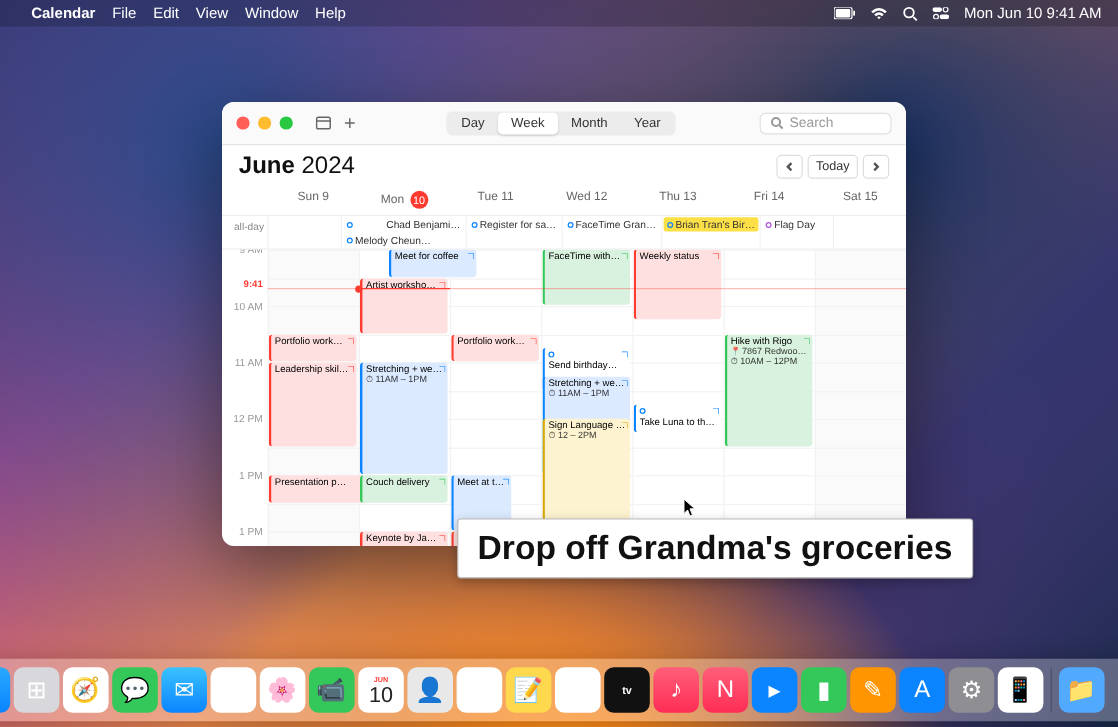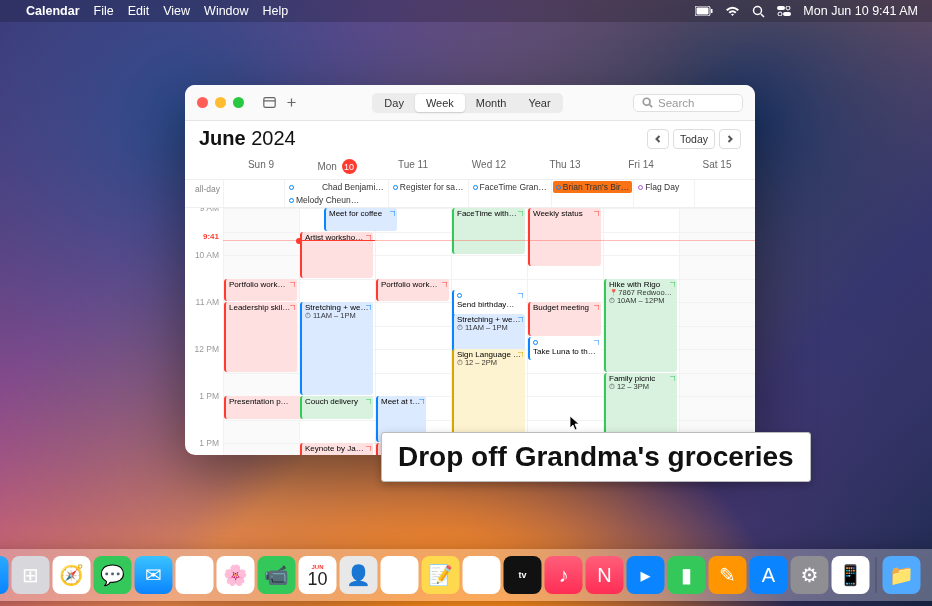--- a/index.html
+++ b/index.html
@@ -256,21 +256,21 @@
           <span>Register for sa…</span>
         </div>
       </div>
       <div class="allday-cell">
         <div class="chip" style="background: rgb(255, 255, 255); color: rgb(51, 51, 51);">
           <span class="dot2" style="border-color:#0a84ff"></span>
           <span>FaceTime Gran…</span>
         </div>
       </div>
       <div class="allday-cell">
-        <div class="chip" style="background: #f97316; color: rgb(51, 51, 51);">
+        <div class="chip" style="background: #fde047; color: rgb(51, 51, 51);">
           <span class="dot2" style="border-color:#0a84ff"></span>
           <span>Brian Tran's Bir…</span>
         </div>
       </div>
       <div class="allday-cell">
         <div class="chip" style="background: rgb(255, 255, 255); color: rgb(51, 51, 51);">
           <span class="dot2" style="border-color:#af52de"></span>
           <span>Flag Day</span>
         </div>
       </div>
@@ -418,53 +418,40 @@
           </svg></span>
       </div>
       <div class="event invite" style="top: 82.25px; height: 34.25px; left: 267px; width: 73px; background: rgb(255, 255, 255); border-left-color: rgb(10, 132, 255);"><span class="dot2" style="display:inline-block;width:5px;height:5px;border-radius:50%;border:1px solid #0a84ff;margin-right:2px;"></span><div class="title">Send birthday…</div><span class="corner"><svg viewBox="0 0 5 5">
             <path d="M0 0 L5 0 L5 5" fill="none" stroke="#0a84ff" stroke-width="1"></path>
           </svg></span></div>
       <div class="event" style="top: 105.75px; height: 81.25px; left: 267px; width: 73px; background: rgb(220, 234, 255); border-left-color: rgb(10, 132, 255);">
         <div class="title">Stretching + weights</div>
         <div class="sub">⏱ 11AM – 1PM</div>
         <span class="corner"><svg viewBox="0 0 5 5">
             <path d="M0 0 L5 0 L5 5" fill="none" stroke="#0a84ff" stroke-width="1"></path>
-          </svg></span>
-      </div>
-      <div class="event" style="top: 94px; height: 34.25px; left: 343px; width: 73px; background: rgb(255, 224, 224); border-left-color: rgb(255, 59, 48);">
-        <div class="title">Budget meeting</div>
-        <span class="corner"><svg viewBox="0 0 5 5">
-            <path d="M0 0 L5 0 L5 5" fill="none" stroke="#ff3b30" stroke-width="1"></path>
           </svg></span>
       </div>
       <div class="event invite" style="top: 129.25px; height: 22.5px; left: 343px; width: 73px; background: rgb(255, 255, 255); border-left-color: rgb(10, 132, 255);"><span class="dot2" style="display:inline-block;width:5px;height:5px;border-radius:50%;border:1px solid #0a84ff;margin-right:2px;"></span><div class="title">Take Luna to th…</div><span class="corner"><svg viewBox="0 0 5 5">
             <path d="M0 0 L5 0 L5 5" fill="none" stroke="#0a84ff" stroke-width="1"></path>
           </svg></span></div>
       <div class="event" style="top: 70.5px; height: 93px; left: 419px; width: 73px; background: rgb(217, 242, 223); border-left-color: rgb(52, 199, 89);">
         <div class="title">Hike with Rigo</div>
         <div class="sub">📍7867 Redwoo…</div>
         <div class="sub">⏱ 10AM – 12PM</div>
         <span class="corner"><svg viewBox="0 0 5 5">
             <path d="M0 0 L5 0 L5 5" fill="none" stroke="#34c759" stroke-width="1"></path>
           </svg></span>
       </div>
       <div class="event" style="top: 141px; height: 93px; left: 267px; width: 73px; background: rgb(253, 243, 208); border-left-color: rgb(216, 168, 0);">
         <div class="title">Sign Language Club</div>
         <div class="sub">⏱ 12 – 2PM</div>
         <span class="corner"><svg viewBox="0 0 5 5">
             <path d="M0 0 L5 0 L5 5" fill="none" stroke="#d8a800" stroke-width="1"></path>
           </svg></span>
       </div>
-      <div class="event" style="top: 164.5px; height: 116.5px; left: 419px; width: 73px; background: rgb(217, 242, 223); border-left-color: rgb(52, 199, 89);">
-        <div class="title">Family picnic</div>
-        <div class="sub">⏱ 12 – 3PM</div>
-        <span class="corner"><svg viewBox="0 0 5 5">
-            <path d="M0 0 L5 0 L5 5" fill="none" stroke="#34c759" stroke-width="1"></path>
-          </svg></span>
-      </div>
       <div class="event" style="top: 188px; height: 22.5px; left: 39px; width: 84px; background: rgb(255, 224, 224); border-left-color: rgb(255, 59, 48);">
         <div class="title">Presentation p…</div>
         <span class="corner"><svg viewBox="0 0 5 5">
             <path d="M0 0 L5 0 L5 5" fill="none" stroke="#ff3b30" stroke-width="1"></path>
           </svg></span>
       </div>
       <div class="event" style="top: 188px; height: 22.5px; left: 115px; width: 73px; background: rgb(217, 242, 223); border-left-color: rgb(52, 199, 89);">
         <div class="title">Couch delivery</div>
         <span class="corner"><svg viewBox="0 0 5 5">
             <path d="M0 0 L5 0 L5 5" fill="none" stroke="#34c759" stroke-width="1"></path>

